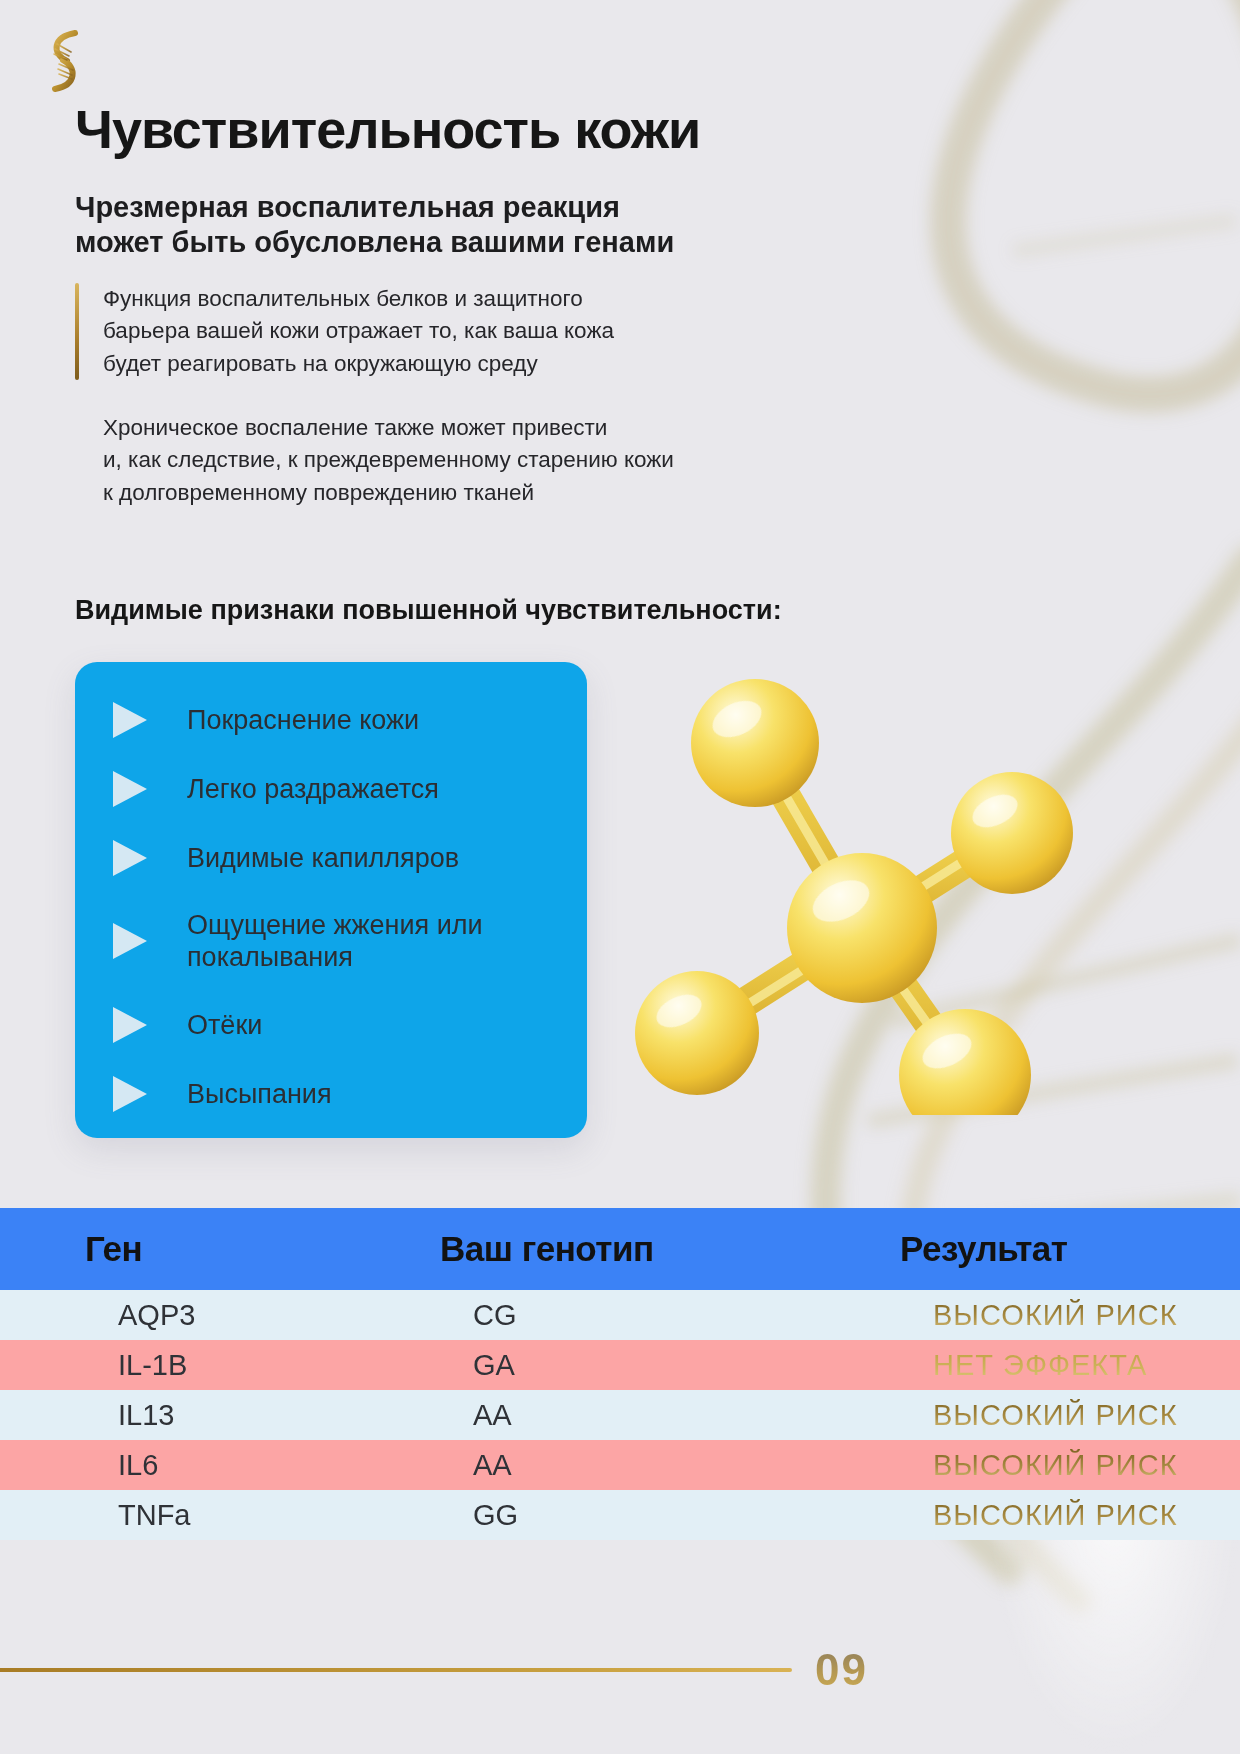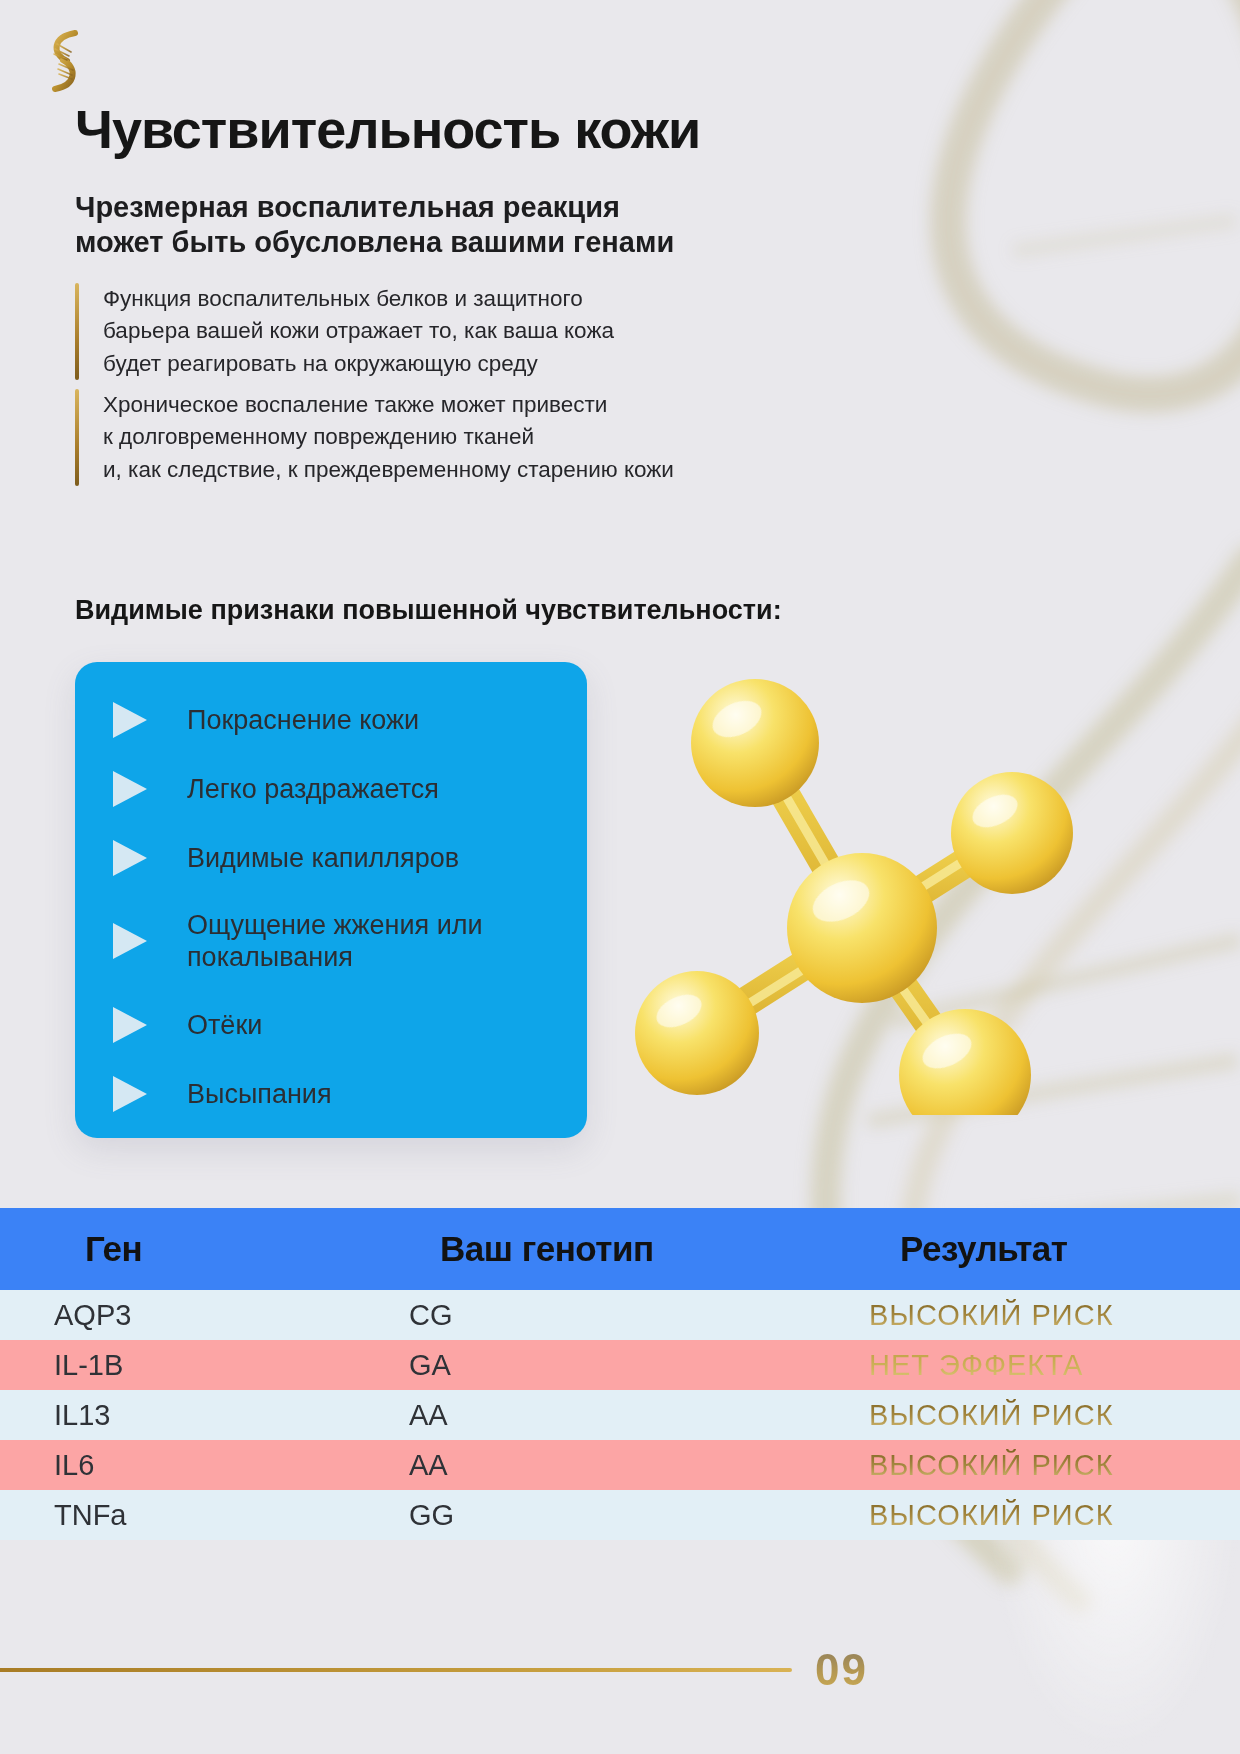--- a/index.html
+++ b/index.html
@@ -20,21 +20,21 @@
     position:absolute; left:75px; top:100px; width:1000px;
     font-size:54px; font-weight:bold; letter-spacing:-1px; color:#161616; line-height:1.1;
   }
   .subtitle{
     position:absolute; left:75px; top:190px; width:800px;
     font-size:29px; font-weight:bold; color:#1d1d1f; line-height:1.2;
   }
   
   .quote{position:absolute; left:75px; width:660px; display:flex;}
   .quote--1{top:283px;}
-  .quote--2{top:389px;}
+  .quote--2{top:412px;align-items:flex-end;}
   .quote .bar{
     width:4px; border-radius:2px; margin-right:24px; flex:0 0 4px;
     background:linear-gradient(180deg,#d9b55e 0%, #a87c2a 60%, #7d5c1d 100%);
   }
   .quote .text{font-size:22.5px; line-height:1.44; color:#26262a;}
   
   .signs-heading{
     position:absolute; left:75px; top:595px; width:860px;
     font-size:27px; font-weight:bold; color:#161616;
   }
@@ -54,21 +54,21 @@
   .molecule{position:absolute; left:555px; top:585px; width:560px; height:530px;}
   
   .gene-table{position:absolute; left:0; top:1208px; width:1240px;}
   .t-head{
     height:82px; background:#3b82f6; display:grid; align-items:center;
     grid-template-columns:355px 460px auto; padding-left:85px; box-sizing:border-box;
   }
   .t-head span{font-size:35px; font-weight:bold; color:#121212; letter-spacing:-0.5px;}
   .t-row{
     height:50px; display:grid; align-items:center;
-    grid-template-columns:355px 460px auto; padding-left:54px; box-sizing:border-box;
+    grid-template-columns:355px 460px auto; padding-left:118px; box-sizing:border-box;
   }
   .row--blue{background:#e2eff6;}
   .row--light{background:#fca5a5;}
   .t-row .gene,.t-row .genotype{font-size:29px; color:#2f3237;}
   .result{
     font-size:29px; font-weight:500; letter-spacing:1px;
     background:linear-gradient(180deg,#7e6423 0%, #a98c43 55%, #d9c37c 100%);
     -webkit-background-clip:text; background-clip:text; color:transparent;
   }
   .result--none{
@@ -145,22 +145,22 @@
     <div class="text">
       <div>Функция воспалительных белков и защитного</div>
       <div>барьера вашей кожи отражает то, как ваша кожа</div>
       <div>будет реагировать на окружающую среду</div>
     </div>
   </div>
   <div class="quote quote--2">
     <div class="bar"></div>
     <div class="text">
       <div>Хроническое воспаление также может привести</div>
+      <div>и, как следствие, к преждевременному старению кожи</div>
       <div>к долговременному повреждению тканей</div>
-      <div>и, как следствие, к преждевременному старению кожи</div>
     </div>
   </div>
 
   <div class="signs-heading">Видимые признаки повышенной чувствительности:</div>
 
   <div class="signs-card">
     <div class="sign-item">
       <span class="tri"></span>
       <span class="sign-label">Покраснение кожи</span>
     </div>

